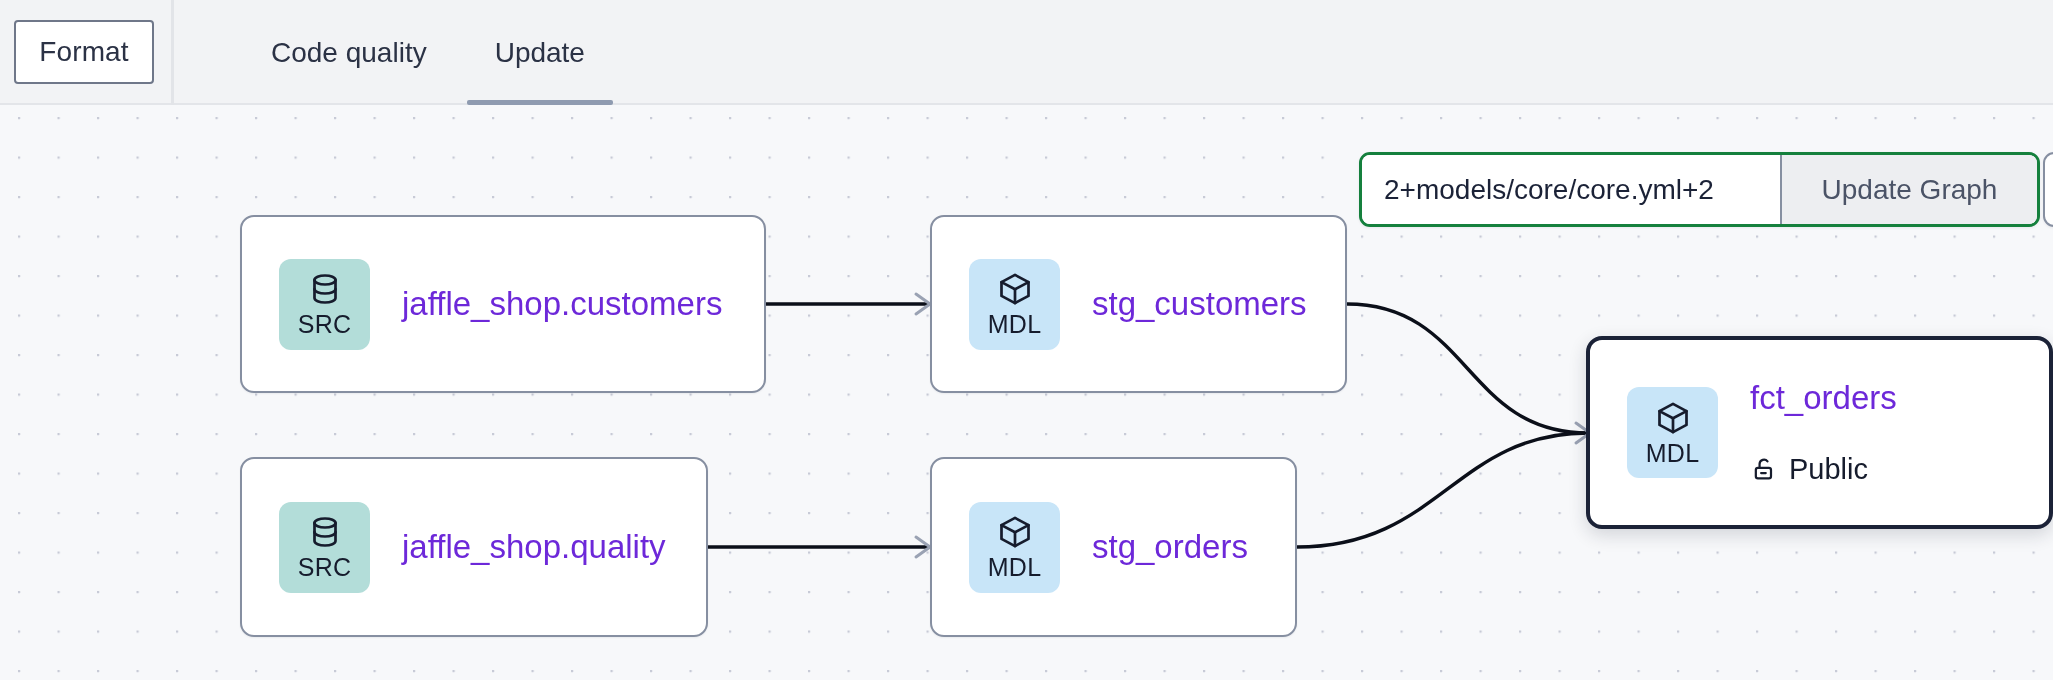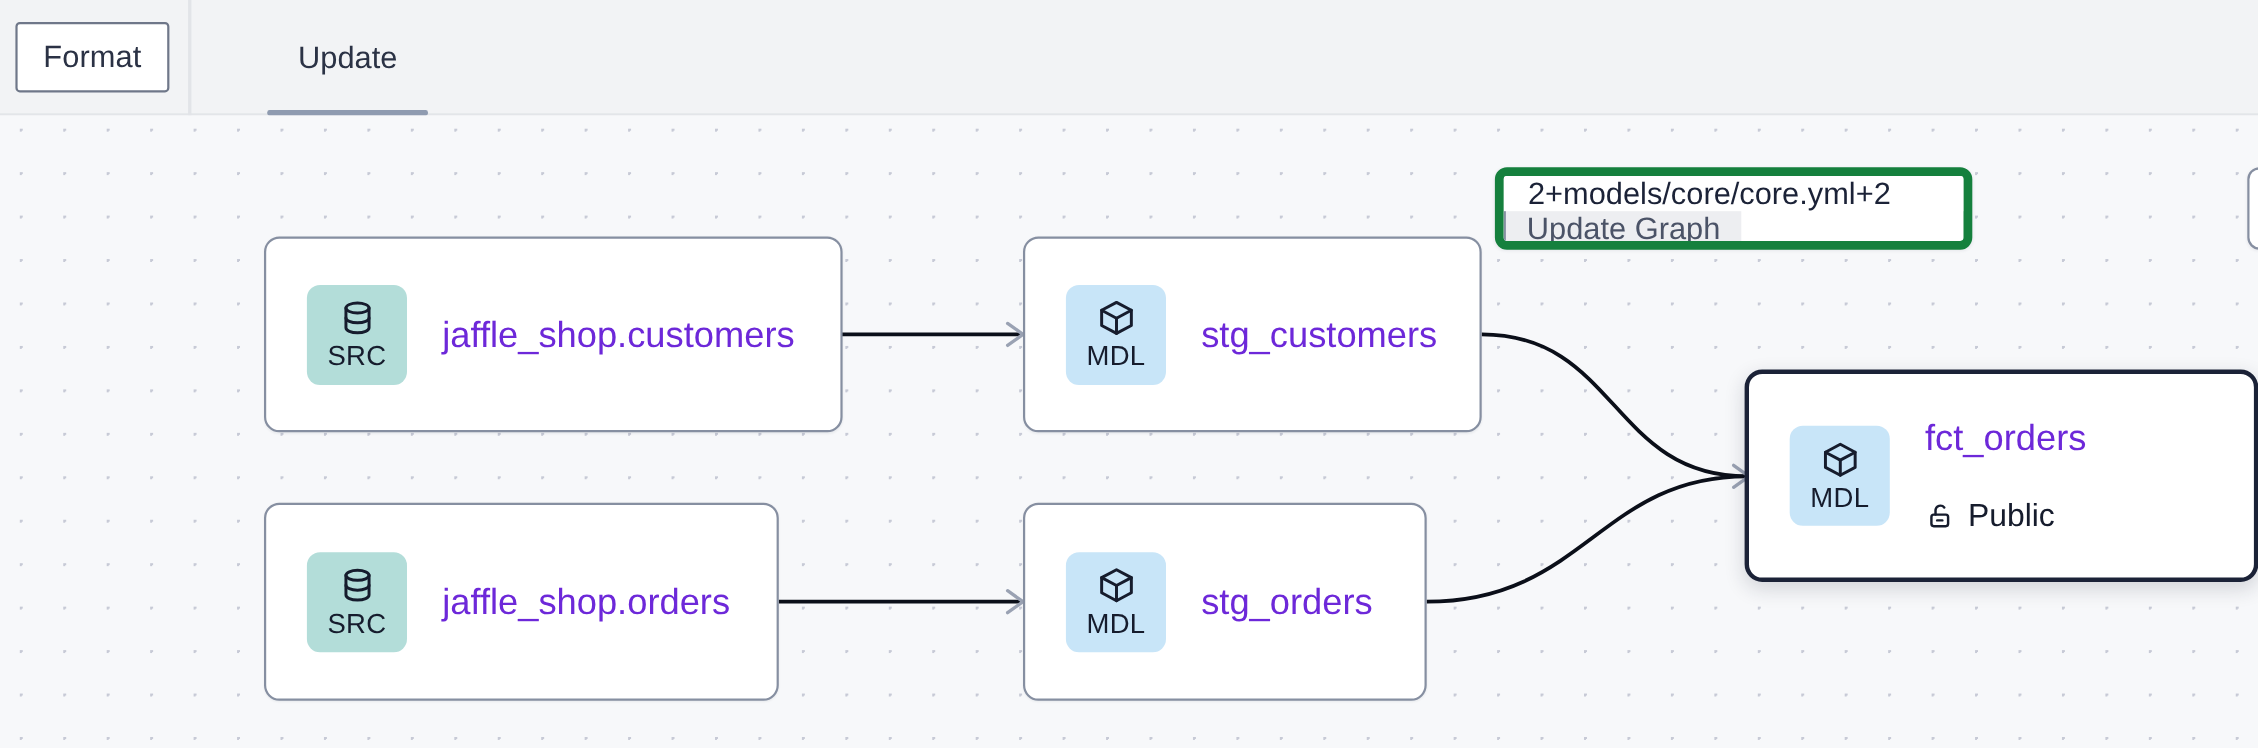--- a/index.html
+++ b/index.html
@@ -99,37 +99,36 @@
     display:flex; align-items:center; gap:11px;
     font-size:29px; color:#161c2d; line-height:1.1;margin-top:32px;
   }
   .node-sub svg { display:block; flex:0 0 auto; }
 
   
   .selector {
     position:absolute; left:1359px; top:152px;
     height:75px;
     display:flex; align-items:stretch;
-    border:8px solid #15803d;
+    border:3px solid #15803d;
     border-radius:11px;
     overflow:hidden;
     background:#ffffff;
     box-shadow:0 1px 3px rgba(25,32,50,.07);
-    flex-direction:column;
   }
   .selector-input {
     width:418px; height:100%;
     border:none; outline:none;
     background:#ffffff;
     font-family:"Liberation Sans", sans-serif;
     font-size:28px; color:#1b2237;
     padding:0 22px;
   }
   .selector-btn {
-    width:216px; height:100%;
+    width:257px; height:100%;
     background:#edeef1;
     border-left:2px solid #868fa1;
     display:flex; align-items:center; justify-content:center;
     font-size:28px; color:#4b5367;
     cursor:pointer; white-space:nowrap;
   }
   .selector-extra {
     position:absolute; left:2043px; top:152px;
     width:60px; height:75px;
     border:2px solid #868fa1;
@@ -140,20 +139,21 @@
 </style>
 </head>
 <body>
 
 <div class="header">
   <div class="format-btn">Format</div>
 
   <div class="divider"></div>
 
   <div class="tabs">
+    <div class="tab">Code quality</div>
     <div class="tab active">Update</div>
   </div>
 </div>
 
 <div class="canvas">
 
   <svg class="edges" viewBox="0 0 2053 575" xmlns="http://www.w3.org/2000/svg">
 
     <g>
       <path d="M 765 199 L 928 199" fill="none" stroke="#0b0f19" stroke-width="3.4"></path>
@@ -206,21 +206,21 @@
   <div class="node" style="left:240px; top:352px; width:468px; height:180px;">
     <div class="badge src">
       <svg width="36" height="36" viewBox="0 0 24 24" fill="none" stroke="#161c2d" stroke-width="1.8" stroke-linecap="round" stroke-linejoin="round">
         <ellipse cx="12" cy="6" rx="7" ry="3"></ellipse>
         <path d="M5 6v6c0 1.66 3.13 3 7 3s7-1.34 7-3V6"></path>
         <path d="M5 12v6c0 1.66 3.13 3 7 3s7-1.34 7-3v-6"></path>
       </svg>
       <span class="tag">SRC</span>
     </div>
     <div class="node-body">
-      <div class="node-title">jaffle_shop.orders</div>
+      <div class="node-title">jaffle_shop.quality</div>
     </div>
   </div>
 
   <div class="node" style="left:930px; top:352px; width:367px; height:180px;">
     <div class="badge mdl">
       <svg width="36" height="36" viewBox="0 0 24 24" fill="none" stroke="#161c2d" stroke-width="1.8" stroke-linecap="round" stroke-linejoin="round">
         <path d="M12 2.6 21 7.4v9.2L12 21.4 3 16.6V7.4Z"></path>
         <path d="M3 7.4 12 12.2 21 7.4"></path>
         <path d="M12 12.2v9.2"></path>
       </svg>

